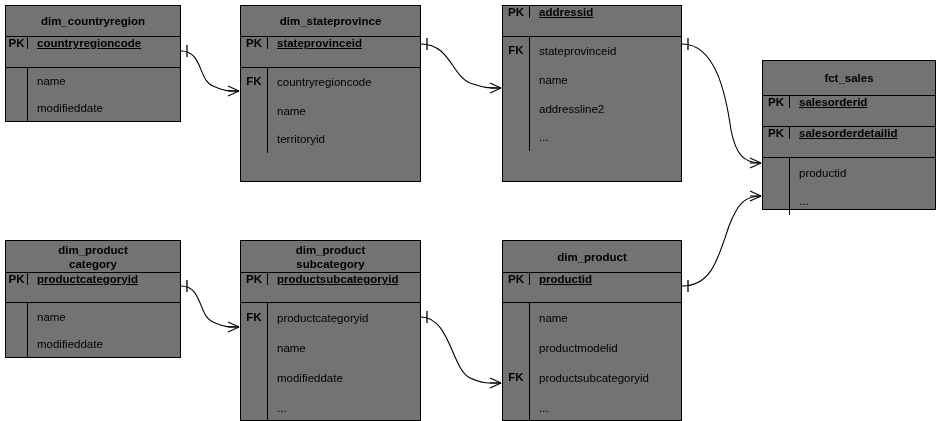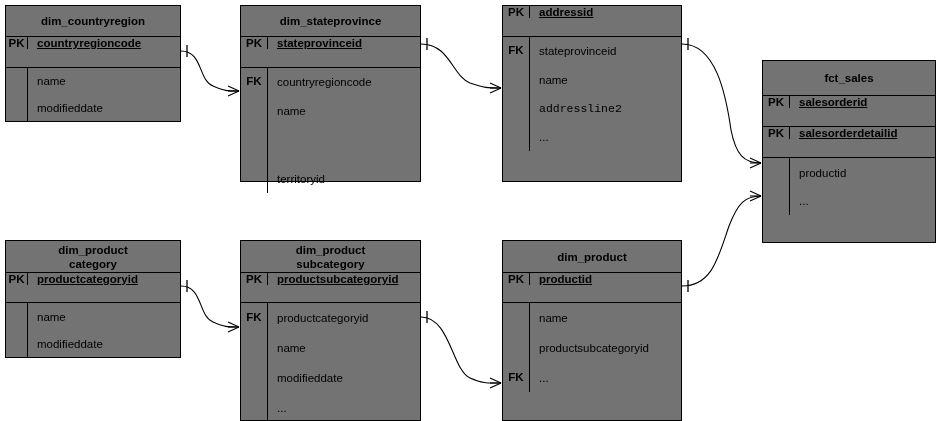--- a/index.html
+++ b/index.html
@@ -192,42 +192,42 @@
           <div class="key-cell" style="width: 27px;">PK</div>
           <div class="attr-cell pk">stateprovinceid</div>
         </div>
         <div class="ent-body">
           <div class="body-gutter" style="width: 27px;">
             <div class="fk-tag" style="top: 7px;">FK</div>
           </div>
           <div class="body-attrs">
             <div class="attr-line" style="height: 28px;">countryregioncode</div>
             <div class="attr-line" style="height: 29px;">name</div>
-            <div class="attr-line" style="height: 28px; margin-top: 40px;">territoryid</div>
+            <div class="attr-line" style="height: 28px;">territoryid</div>
           </div>
         </div>
       </div>
       <div class="entity" style="left: 502px; top: 5px; width: 180px; height: 177px;">
         <div class="ent-row sep" style="height: 31px;">
           <div class="key-cell" style="width: 27px;">PK</div>
           <div class="attr-cell pk">addressid</div>
         </div>
         <div class="ent-body">
           <div class="body-gutter" style="width: 27px;">
             <div class="fk-tag" style="top: 7px;">FK</div>
           </div>
           <div class="body-attrs">
             <div class="attr-line" style="height: 28px;">stateprovinceid</div>
             <div class="attr-line" style="height: 29px;">name</div>
-            <div class="attr-line" style="height: 29px; font-family: Liberation Mono, monospace;">addressline2</div>
+            <div class="attr-line" style="height: 29px;">addressline2</div>
             <div class="attr-line" style="height: 28px;">...</div>
           </div>
         </div>
       </div>
-      <div class="entity" style="left: 762px; top: 60px; width: 174px; height: 183px;">
+      <div class="entity" style="left: 762px; top: 60px; width: 174px; height: 150px;">
         <div class="ent-header" style="height: 35px;">fct_sales</div>
         <div class="ent-row sep" style="height: 31px;">
           <div class="key-cell" style="width: 27px;">PK</div>
           <div class="attr-cell pk">salesorderid</div>
         </div>
         <div class="ent-row sep" style="height: 31px;">
           <div class="key-cell" style="width: 27px;">PK</div>
           <div class="attr-cell pk">salesorderdetailid</div>
         </div>
         <div class="ent-body">
@@ -277,19 +277,20 @@
         <div class="ent-row sep" style="height: 30px;">
           <div class="key-cell" style="width: 27px;">PK</div>
           <div class="attr-cell pk">productid</div>
         </div>
         <div class="ent-body">
           <div class="body-gutter" style="width: 27px;">
             <div class="fk-tag" style="top: 68px;">FK</div>
           </div>
           <div class="body-attrs">
             <div class="attr-line" style="height: 30px;">name</div>
+            <div class="attr-line" style="height: 30px;">productmodelid</div>
             <div class="attr-line" style="height: 30px;">productsubcategoryid</div>
             <div class="attr-line" style="height: 29px;">...</div>
           </div>
         </div>
       </div>
     </div>
 </div>
 
 </body></html>

